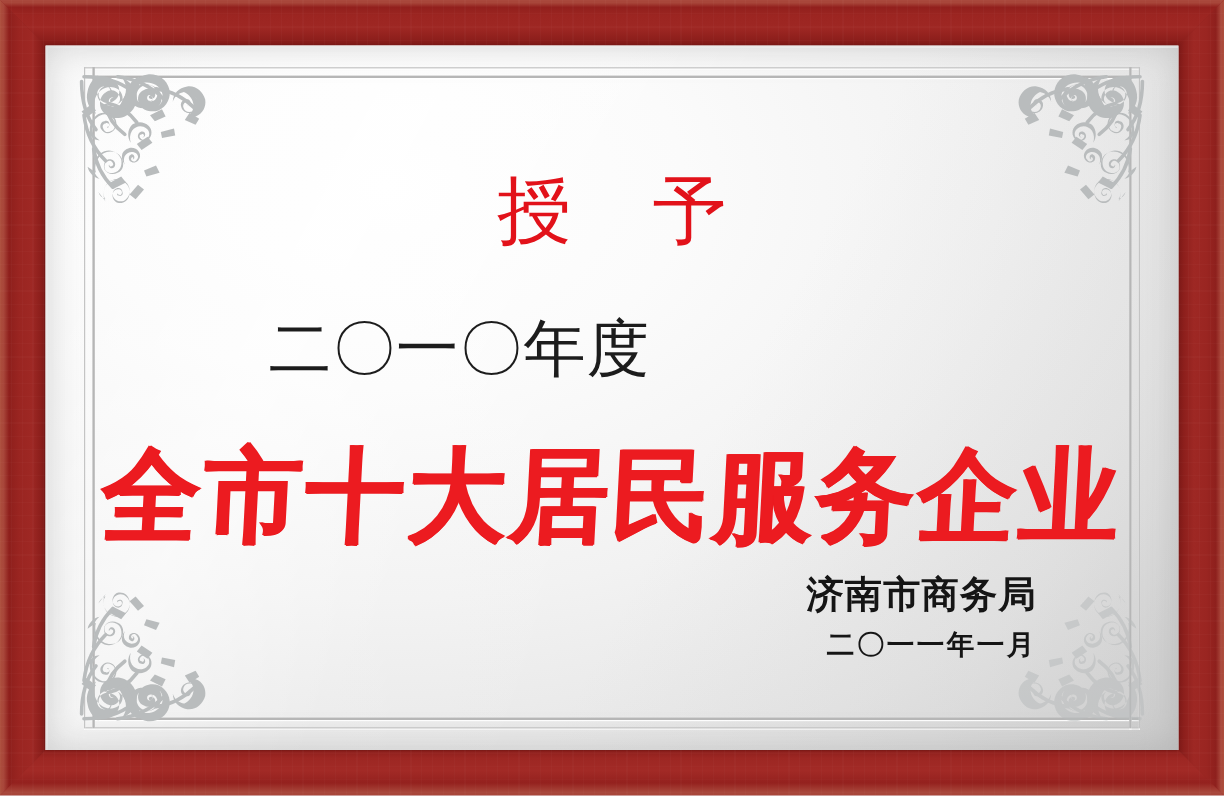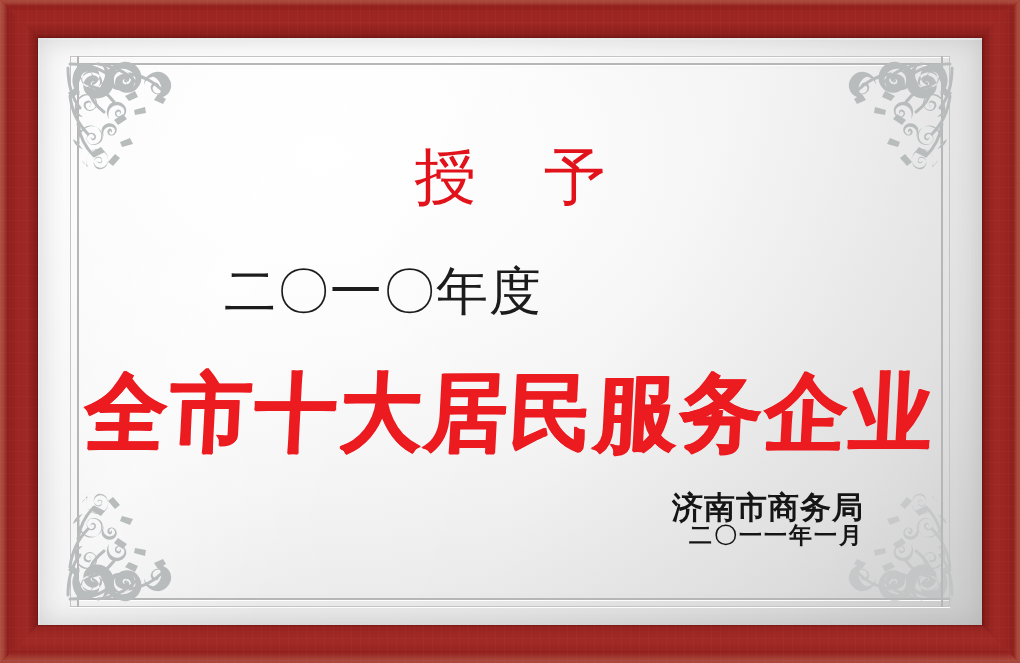--- a/index.html
+++ b/index.html
@@ -215,22 +215,23 @@
   }
   .issuer-name {
     color: #151515;
     font-family: "Liberation Sans", "DejaVu Sans", sans-serif;
     font-weight: 700;
     font-size: 31px;
     line-height: 1.1;
     letter-spacing: 1px;
   }
   .issuer-date {
+    margin-top: 12px;
     color: #151515;
-    font-family: Liberation Mono, monospace;
+    font-family: Liberation Serif, serif;
     font-weight: 700;
     font-size: 23px;
     line-height: 1.1;
     letter-spacing: 2px;
   }
 </style>
 </head>
 <body>
 
 <div class="plaque">

